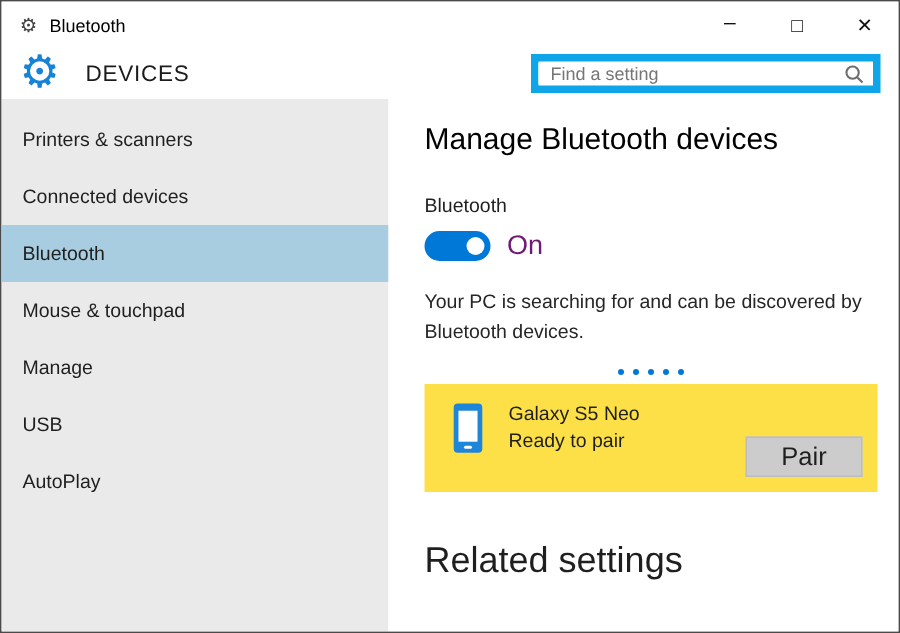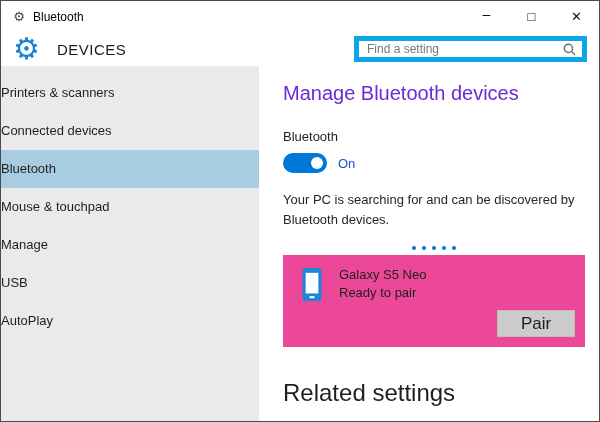--- a/index.html
+++ b/index.html
@@ -108,38 +108,38 @@
   }
   .sidebar {
     width: 258px;
     flex: 0 0 258px;
     background: #eaeaea;
     padding-top: 8px;
   }
   .side-item {
     height: 38px;
     line-height: 38px;
-    padding-left: 0;
+    padding-left: 14px;
     font-size: 13px;
     color: #1f1f1f;
     cursor: default;
     white-space: nowrap;
   }
   .side-item.selected { background: #a8cde0; }
 
   .content {
     flex: 1;
     background: #ffffff;
     padding: 16px 14px 0 24px;
     overflow: hidden;
   }
   .h-large {
     font-size: 20px;
     font-weight: 300;
-    color: #6d28d9;
+    color: #000000;
   }
   .bt-label {
     margin-top: 24px;
     font-size: 13px;
     color: #1f1f1f;
   }
   .toggle-row {
     margin-top: 9px;
     display: flex;
     align-items: center;
@@ -156,22 +156,22 @@
     position: absolute;
     right: 4px;
     top: 4px;
     width: 12px;
     height: 12px;
     border-radius: 50%;
     background: #ffffff;
   }
   .toggle-state {
     margin-left: 11px;
-    font-size: 13px;
-    color: #1d4ed8;
+    font-size: 18px;
+    color: #701a75;
   }
   .status-text {
     margin-top: 17px;
     font-size: 13px;
     line-height: 1.55;
     color: #262626;
     max-width: 302px;
   }
   .dots {
     margin-top: 6px;
@@ -181,22 +181,22 @@
   .dots i {
     display: inline-block;
     width: 4px;
     height: 4px;
     border-radius: 50%;
     background: #0078d7;
     margin: 0 3px;
   }
   .device-card {
     margin-top: 11px;
-    background: #ec4899;
-    height: 92px;
+    background: #fde047;
+    height: 72px;
     position: relative;
     padding: 12px;
   }
   .device-main {
     display: flex;
     align-items: flex-start;
   }
   .device-icon { width: 34px; height: 36px; flex: 0 0 34px; }
   .device-text { margin-left: 10px; }
   .device-name { font-size: 13px; color: #1f1f1f; }

